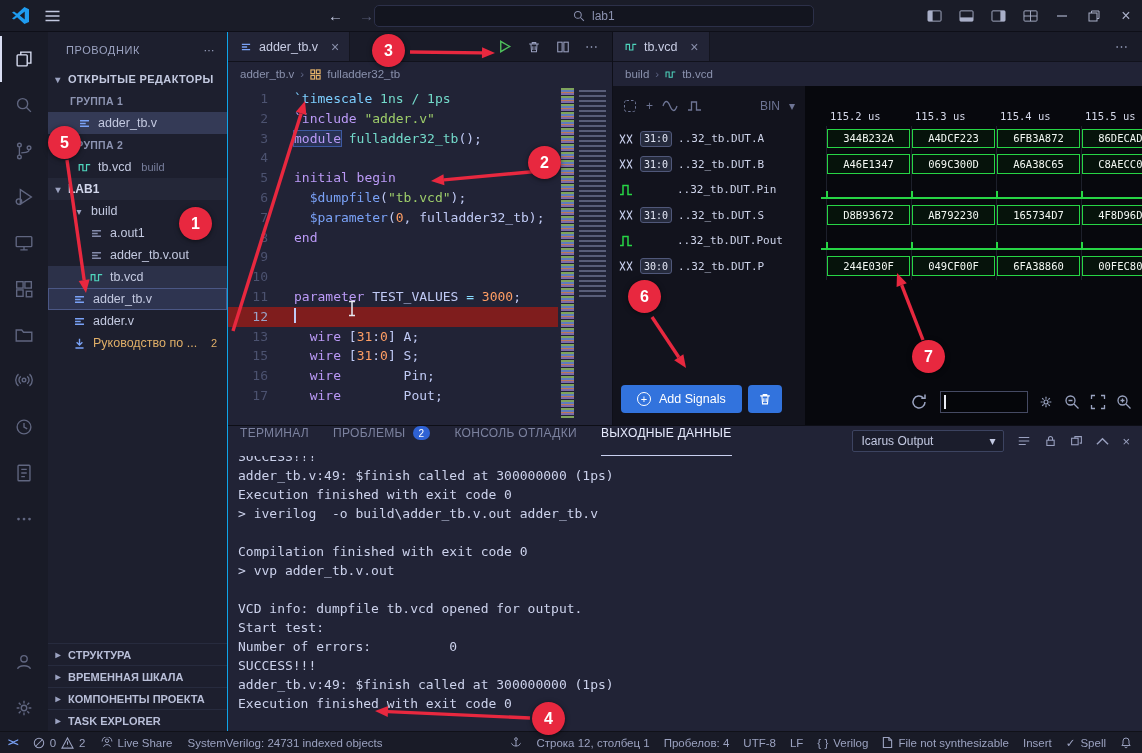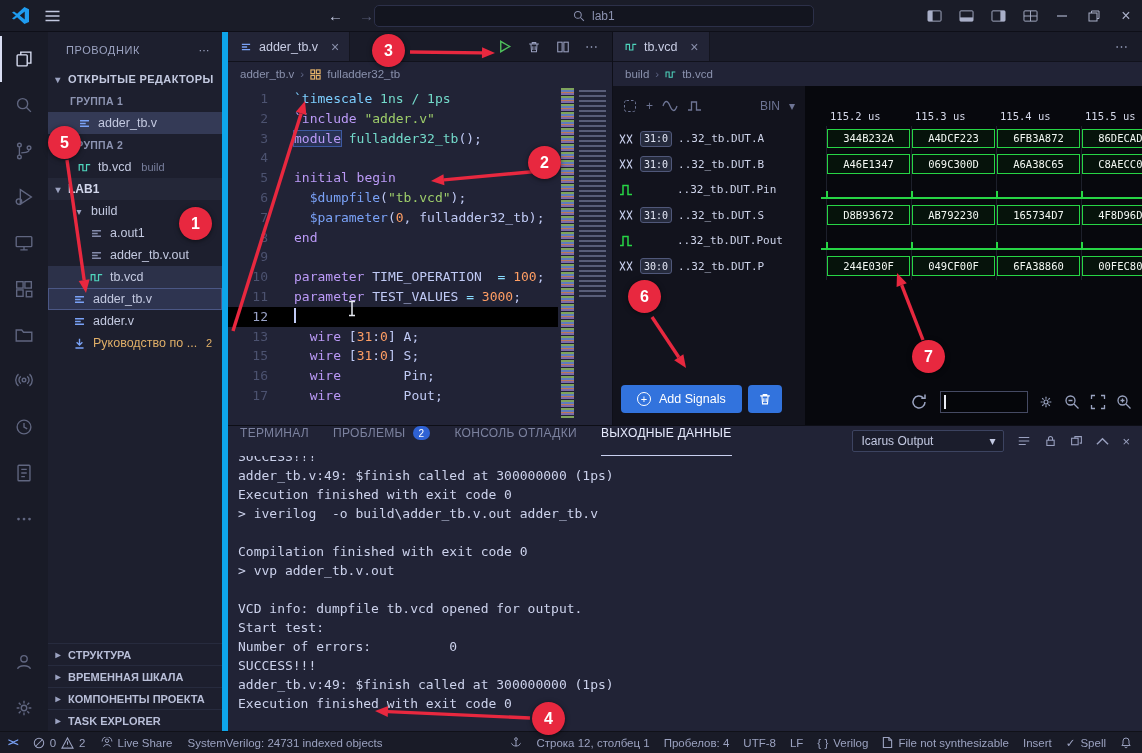--- a/index.html
+++ b/index.html
@@ -23,21 +23,21 @@
   .winicons .close { font-size:16px; }
 
   
   .app { display:flex; height:699px; }
   .activitybar { width:48px; background:#191b27; display:flex; flex-direction:column; align-items:center; padding-top:4px; }
   .act { width:48px; height:46px; display:flex; align-items:center; justify-content:center; color:#606680; }
   .act.active { color:#d9def2; box-shadow:inset 2px 0 0 #d9def2; }
   .act-bottom { margin-top:auto; }
 
   
-  .sidebar { width:180px; background:#1d1f2e; border-right:6px solid #0ea5e9; display:flex; flex-direction:column;
+  .sidebar { width:180px; background:#1d1f2e; border-right:1px solid #0ea5e9; display:flex; flex-direction:column;
     font-size:12.5px; color:#aab1cc; overflow:hidden; }
   .side-title { height:36px; display:flex; align-items:center; padding:0 12px 0 18px; font-size:11px;
     letter-spacing:.6px; color:#9ba2c0; }
   .side-title .more { margin-left:auto; color:#9ba2c0; }
   .sec-header { height:22px; display:flex; align-items:center; gap:4px; font-weight:bold; font-size:11px;
     letter-spacing:.4px; padding-left:4px; color:#c3c9e0; }
   .oe-group { height:22px; display:flex; align-items:center; padding-left:22px; font-size:10.5px;
     font-weight:bold; color:#8d94b2; letter-spacing:.3px; }
   .oe-file { height:22px; display:flex; align-items:center; gap:6px; padding-left:30px; color:#c3c9e0; }
   .oe-file.selected { background:#343a56; }
@@ -67,21 +67,21 @@
     font-size:12.5px; border-right:1px solid #14151f; }
   .tab-close { color:#8a90ac; font-size:14px; margin-left:6px; }
   .tab-actions { margin-left:auto; display:flex; align-items:center; gap:15px; padding-right:14px; color:#9aa1c0; }
   .breadcrumb { height:24px; display:flex; align-items:center; gap:6px; padding:0 12px; font-size:11.5px; color:#8a91ad; }
   .bc-sep { color:#5d6484; }
 
   
   .code-wrap { height:339px; display:flex; position:relative; overflow:hidden; }
   .code-lines { flex:1; overflow:hidden; padding-top:3px; font-family:"DejaVu Sans Mono", monospace; }
   .code-line { display:flex; height:19.8px; line-height:19.8px; font-size:13px; white-space:pre; }
-  .code-line.current { background:#000000;align-items:center; }
+  .code-line.current { background:#7f1d1d;align-items:center; }
   .code-line.current .ln { color:#9aa3c8; }
   .ln { width:40px; text-align:right; padding-right:0; color:#4c5270; flex:none; }
   .lt { padding-left:26px; }
   .caret { display:inline-block; width:1.5px; height:15px; background:#c0caf5; vertical-align:-2px; }
   .tok-d { color:#7dcfff; } .tok-k { color:#bb9af7; } .tok-s { color:#9ece6a; }
   .tok-n { color:#ff9e64; } .tok-f { color:#7aa2f7; } .tok-t { color:#73daca; }
   .tok-p { color:#c0caf5; } .tok-o { color:#89ddff; }
   .tok-hl { color:#bb9af7; outline:1px solid #3d59a1; background:rgba(61,89,161,.28); }
   .minimap { width:54px; flex:none; position:relative; }
   .mm-a { position:absolute; left:3px; top:2px; width:13px; height:330px;
@@ -463,21 +463,21 @@
           <div class="code-lines">
               <div class="code-line"><span class="ln">1</span><span class="lt"><span class="tok-d">`timescale</span><span class="tok-t"> 1ns / 1ps</span></span></div>
               <div class="code-line"><span class="ln">2</span><span class="lt"><span class="tok-k">`include</span><span class="tok-p"> </span><span class="tok-s">"adder.v"</span></span></div>
               <div class="code-line"><span class="ln">3</span><span class="lt"><span class="tok-hl">module</span><span class="tok-p"> </span><span class="tok-t">fulladder32_tb</span><span class="tok-p">();</span></span></div>
               <div class="code-line"><span class="ln">4</span><span class="lt"></span></div>
               <div class="code-line"><span class="ln">5</span><span class="lt"><span class="tok-k">initial begin</span></span></div>
               <div class="code-line"><span class="ln">6</span><span class="lt"><span class="tok-p">  </span><span class="tok-f">$dumpfile</span><span class="tok-p">(</span><span class="tok-s">"tb.vcd"</span><span class="tok-p">);</span></span></div>
               <div class="code-line"><span class="ln">7</span><span class="lt"><span class="tok-p">  </span><span class="tok-f">$parameter</span><span class="tok-p">(</span><span class="tok-n">0</span><span class="tok-p">, fulladder32_tb);</span></span></div>
               <div class="code-line"><span class="ln">8</span><span class="lt"><span class="tok-k">end</span></span></div>
               <div class="code-line"><span class="ln">9</span><span class="lt"></span></div>
-              <div class="code-line"><span class="ln">10</span><span class="lt"><span class="tok-k">parameter</span><span class="tok-p"> TIME_OPERATION  </span><span class="tok-o">=</span><span class="tok-p"> </span><span class="tok-n">100</span><span class="tok-p">;</span></span></div>
+              <div class="code-line"><span class="ln">10</span></div>
               <div class="code-line"><span class="ln">11</span><span class="lt"><span class="tok-k">parameter</span><span class="tok-p"> TEST_VALUES </span><span class="tok-o">=</span><span class="tok-p"> </span><span class="tok-n">3000</span><span class="tok-p">;</span></span></div>
               <div class="code-line current"><span class="ln">12</span><span class="lt"><span class="caret"></span></span></div>
               <div class="code-line"><span class="ln">13</span><span class="lt"><span class="tok-p">  </span><span class="tok-k">wire</span><span class="tok-p"> [</span><span class="tok-n">31</span><span class="tok-p">:</span><span class="tok-n">0</span><span class="tok-p">] A;</span></span></div>
               <div class="code-line"><span class="ln">15</span><span class="lt"><span class="tok-p">  </span><span class="tok-k">wire</span><span class="tok-p"> [</span><span class="tok-n">31</span><span class="tok-p">:</span><span class="tok-n">0</span><span class="tok-p">] S;</span></span></div>
               <div class="code-line"><span class="ln">16</span><span class="lt"><span class="tok-p">  </span><span class="tok-k">wire</span><span class="tok-p">        Pin;</span></span></div>
               <div class="code-line"><span class="ln">17</span><span class="lt"><span class="tok-p">  </span><span class="tok-k">wire</span><span class="tok-p">        Pout;</span></span></div>
             </div>
           <div class="minimap">
             <div class="mm-a"></div>
             <div class="mm-b"></div>

